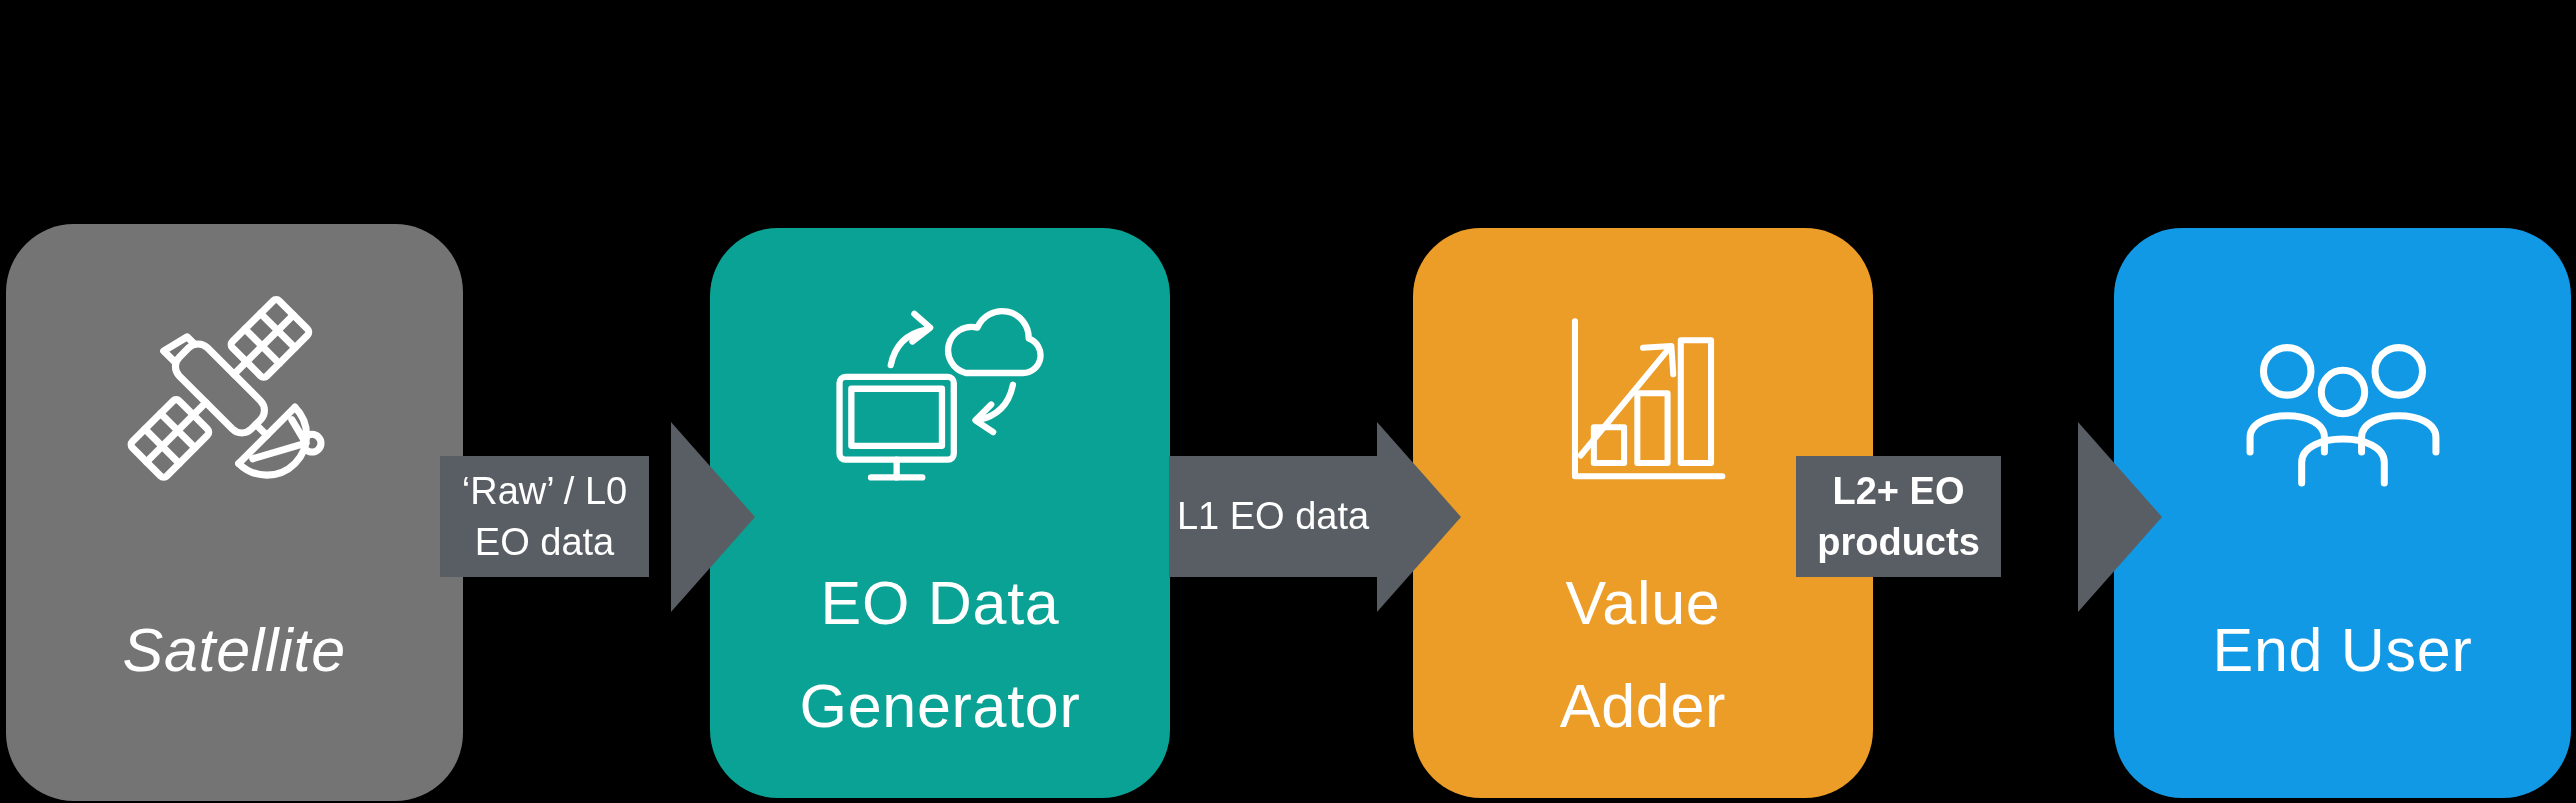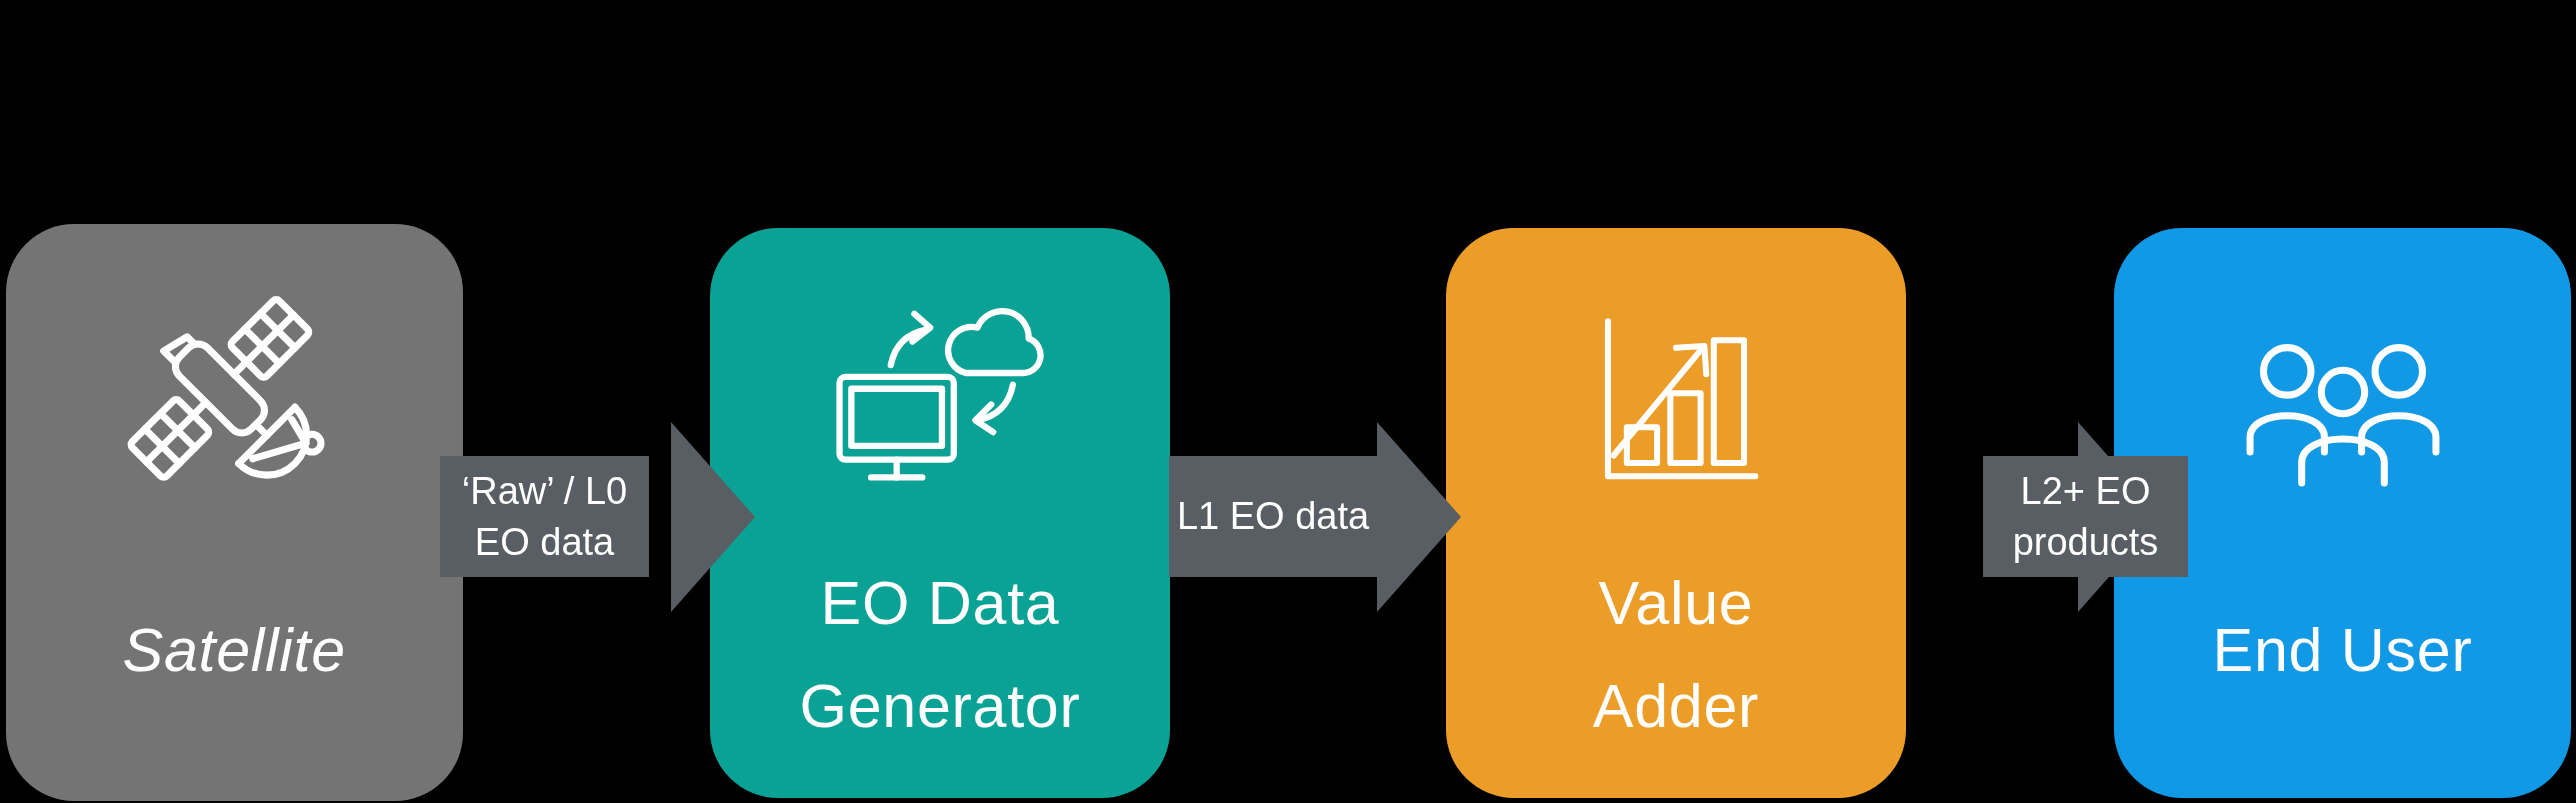--- a/index.html
+++ b/index.html
@@ -17,21 +17,21 @@
   }
   .box {
     position: absolute;
     top: 228px;
     height: 570px;
     border-radius: 68px;
     z-index: 1;
   }
   .box-satellite { left: 5.7px;    width: 457px; top: 224px; height: 577px; font-style: italic; }
   .box-eodg      { left: 710px;  width: 460px; }
-  .box-value     { left: 1446px; width: 460px; }
+  .box-value     { left: 1413px; width: 460px; }
   .box-enduser   { left: 2114px; width: 457px; }
 
   .box-title {
     position: absolute;
     left: 0;
     right: 0;
     text-align: center;
     color: #FFFFFF;
     font-size: 61px;
     line-height: 103px;
@@ -79,21 +79,21 @@
     color: #FFFFFF;
     font-size: 38px;
     line-height: 51px;
     white-space: pre-line;
     z-index: 6;
   }
   .a1 .arrow-body,  .a1 .arrow-label { left: 440px;  width: 209px; }
   .a1 .arrow-head  { left: 671px; }
   .a2 .arrow-body,  .a2 .arrow-label { left: 1169px; width: 208px; text-align: right; }
   .a2 .arrow-head  { left: 1377px; }
-  .a3 .arrow-body,  .a3 .arrow-label { left: 1983px; width: 205px; }
+  .a3 .arrow-body,  .a3 .arrow-label { left: 1796px; width: 205px; font-weight: bold; }
   .a3 .arrow-head  { left: 2078px; }
 
   svg { display: block; }
 </style>
 </head>
 <body>
 
 <div class="canvas">
 
   <div class="box box-satellite" style="background-color: rgb(116, 116, 116);">

